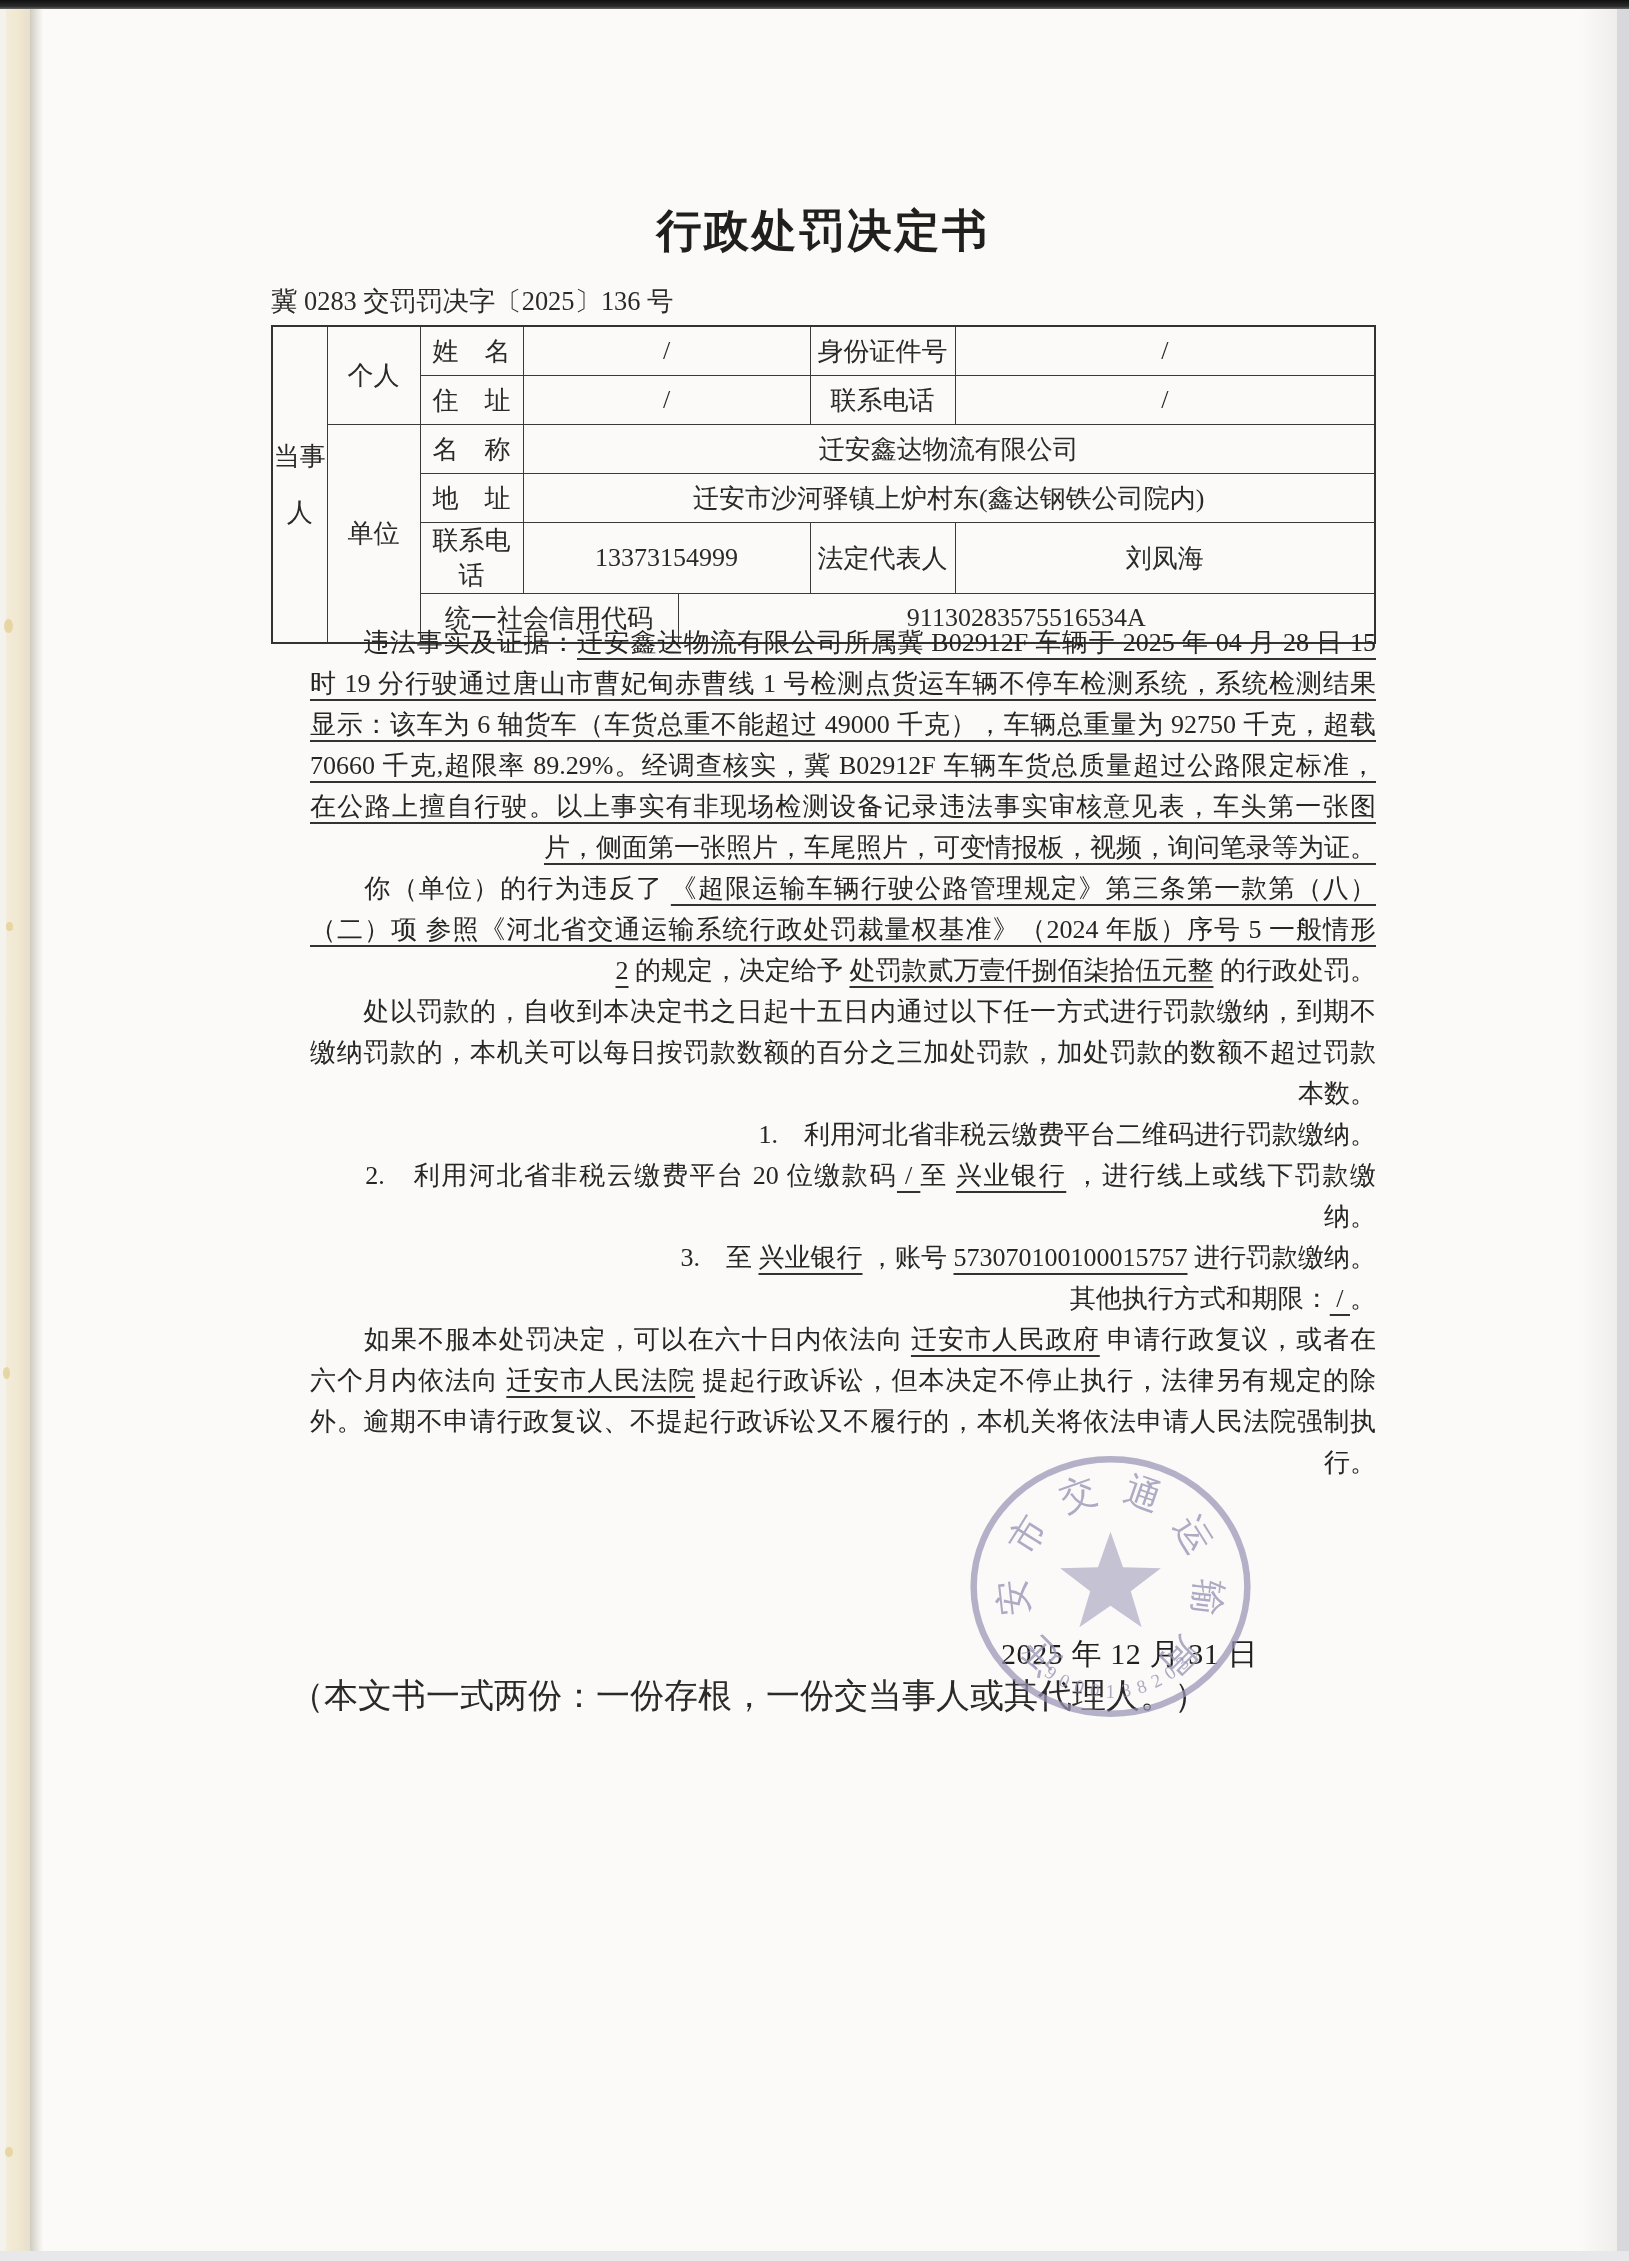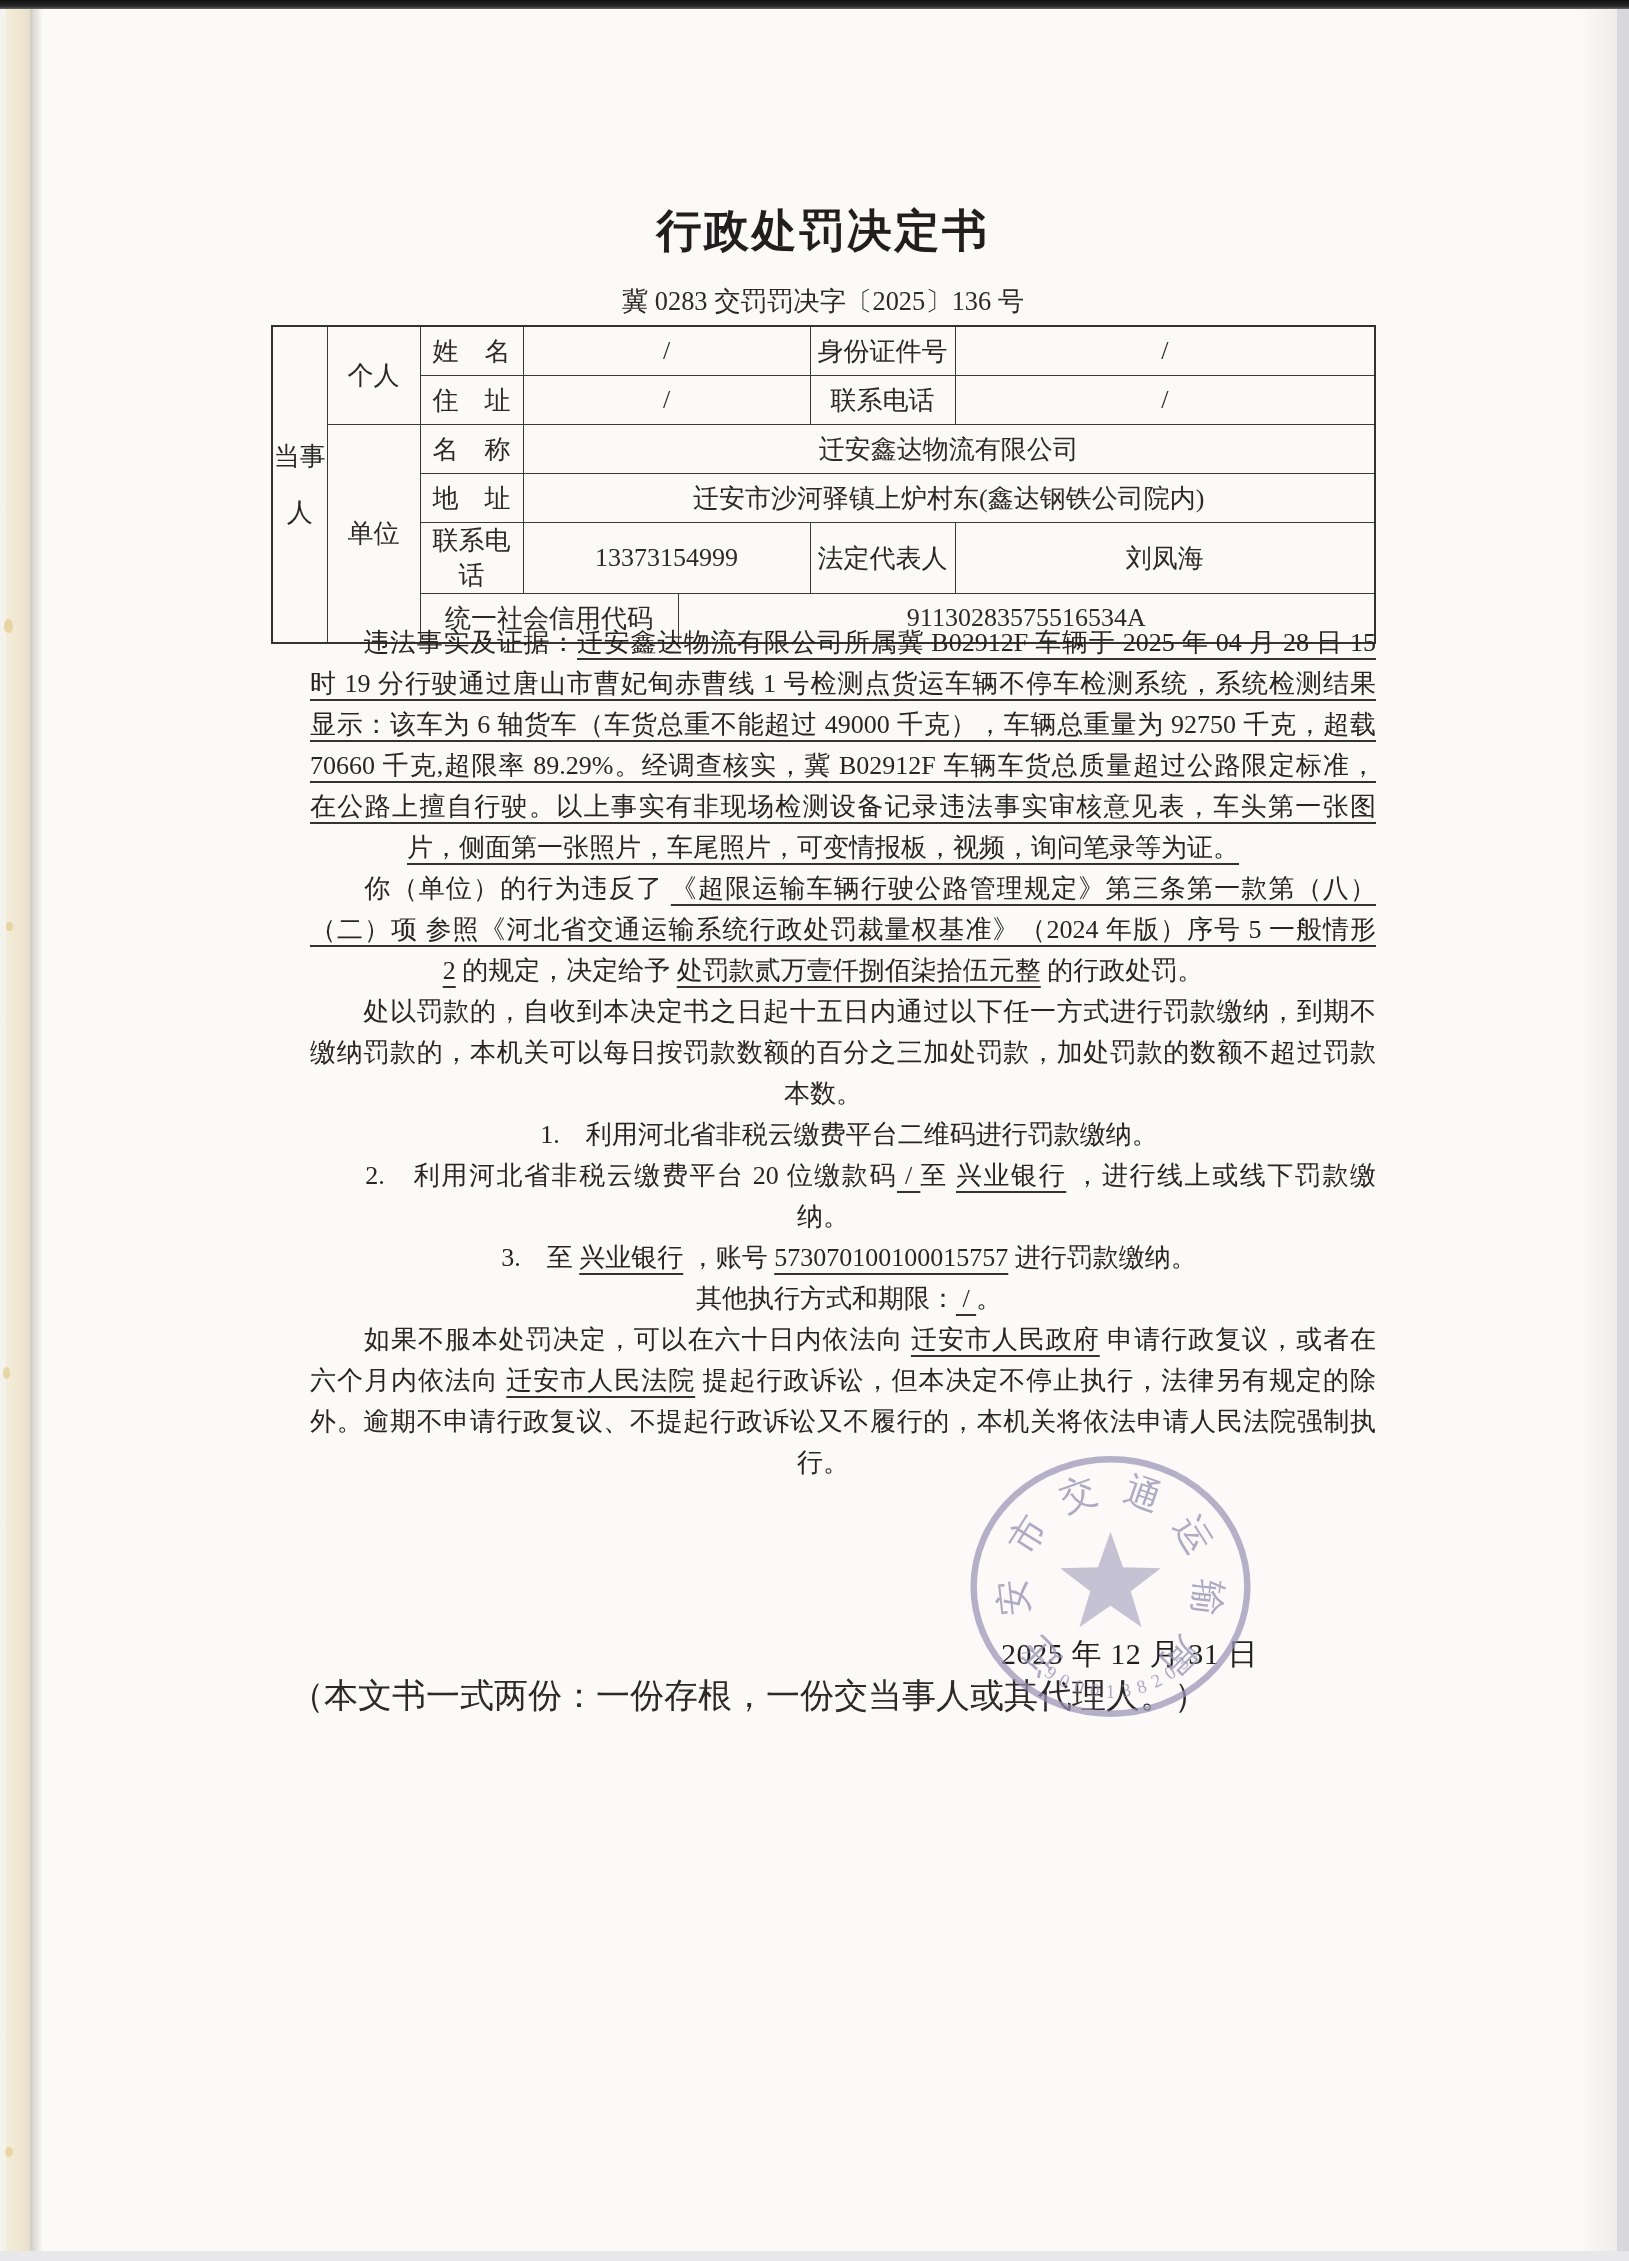--- a/index.html
+++ b/index.html
@@ -19,30 +19,30 @@
   .edge-bottom{position:absolute;left:0;bottom:0;width:1630px;height:10.3px;background:#e8e8eb;z-index:5;}
   .speck{position:absolute;border-radius:50%;background:#e3cf96;opacity:.8;z-index:6;}
   .speck.s1{left:3.9px;top:619px;width:9px;height:14px;}
   .speck.s2{left:6.4px;top:922px;width:6.4px;height:9px;}
   .speck.s3{left:2.6px;top:1367px;width:7.7px;height:11.6px;}
   .speck.s4{left:5.2px;top:2147px;width:7.7px;height:10.3px;}
 
   
   .doc-title{position:absolute;left:271px;top:201px;width:1104px;text-align:center;
     font-size:45px;font-weight:bold;letter-spacing:2.6px;color:#1f1f1f;}
-  .doc-number{position:absolute;left:271px;top:284px;width:1104px;text-align:center;font-size:26.4px;color:#2a2a2a;}
+  .doc-number{position:absolute;left:271px;top:284px;width:1104px;text-align:left;font-size:26.4px;color:#2a2a2a;}
 
   table.party{position:absolute;left:271px;top:325px;width:1104px;border-collapse:collapse;table-layout:fixed;}
   table.party td{border:1.9px solid #3a3a3a;height:48px;text-align:center;vertical-align:middle;
     font-size:26px;padding:0;color:#2a2a2a;overflow:hidden;}
   table.party{border:2.6px solid #333;}
   td.party-col{word-break:break-all;line-height:56px;padding:0 0.6px;}
 
   .body-text{position:absolute;left:270px;top:622px;width:1106px;z-index:2;}
-  .line{height:41px;line-height:41px;font-size:26px;text-align:center;color:#262626;}
+  .line{height:41px;line-height:41px;font-size:26px;text-align:right;color:#262626;}
   .line.j{text-align:justify;text-align-last:justify;margin-left:40px;}
   .u{text-decoration:underline;text-decoration-thickness:1.9px;text-underline-offset:7px;text-decoration-color:#333;}
 
   .decision-date{position:absolute;left:1001px;top:1634px;font-size:30px;letter-spacing:0.6px;color:#1f1f1f;z-index:3;}
   .footer-note{position:absolute;left:290px;top:1673px;font-size:34px;color:#2a2a2a;z-index:2;}
 
   .seal{position:absolute;left:962px;top:1449px;width:297px;height:275px;z-index:4;pointer-events:none;}
   .seal text{font-family:"Liberation Serif","DejaVu Serif",serif;}
 </style>
 </head>

